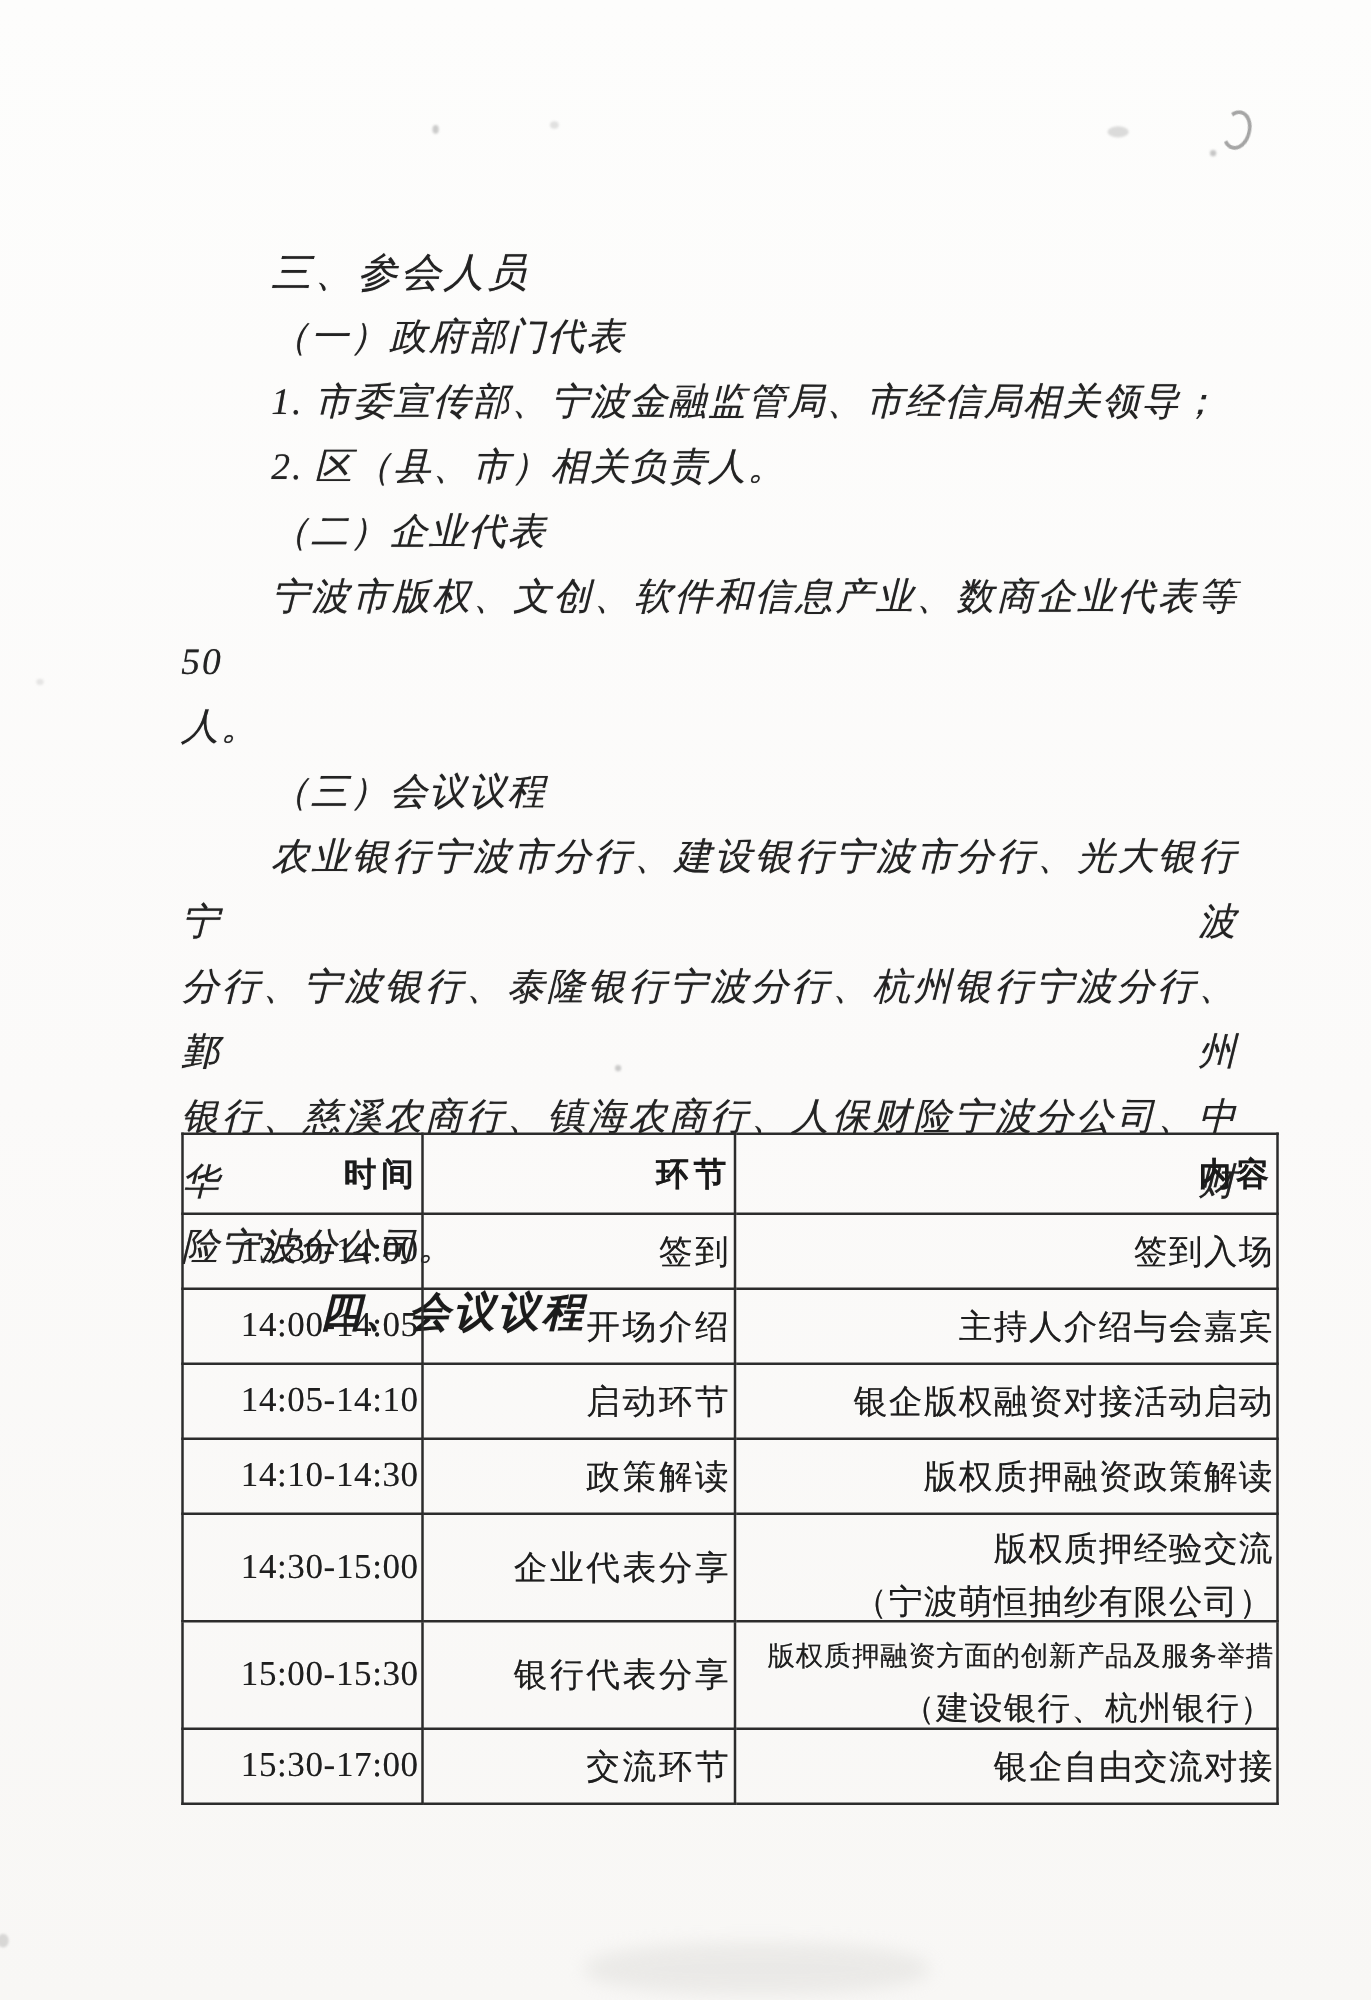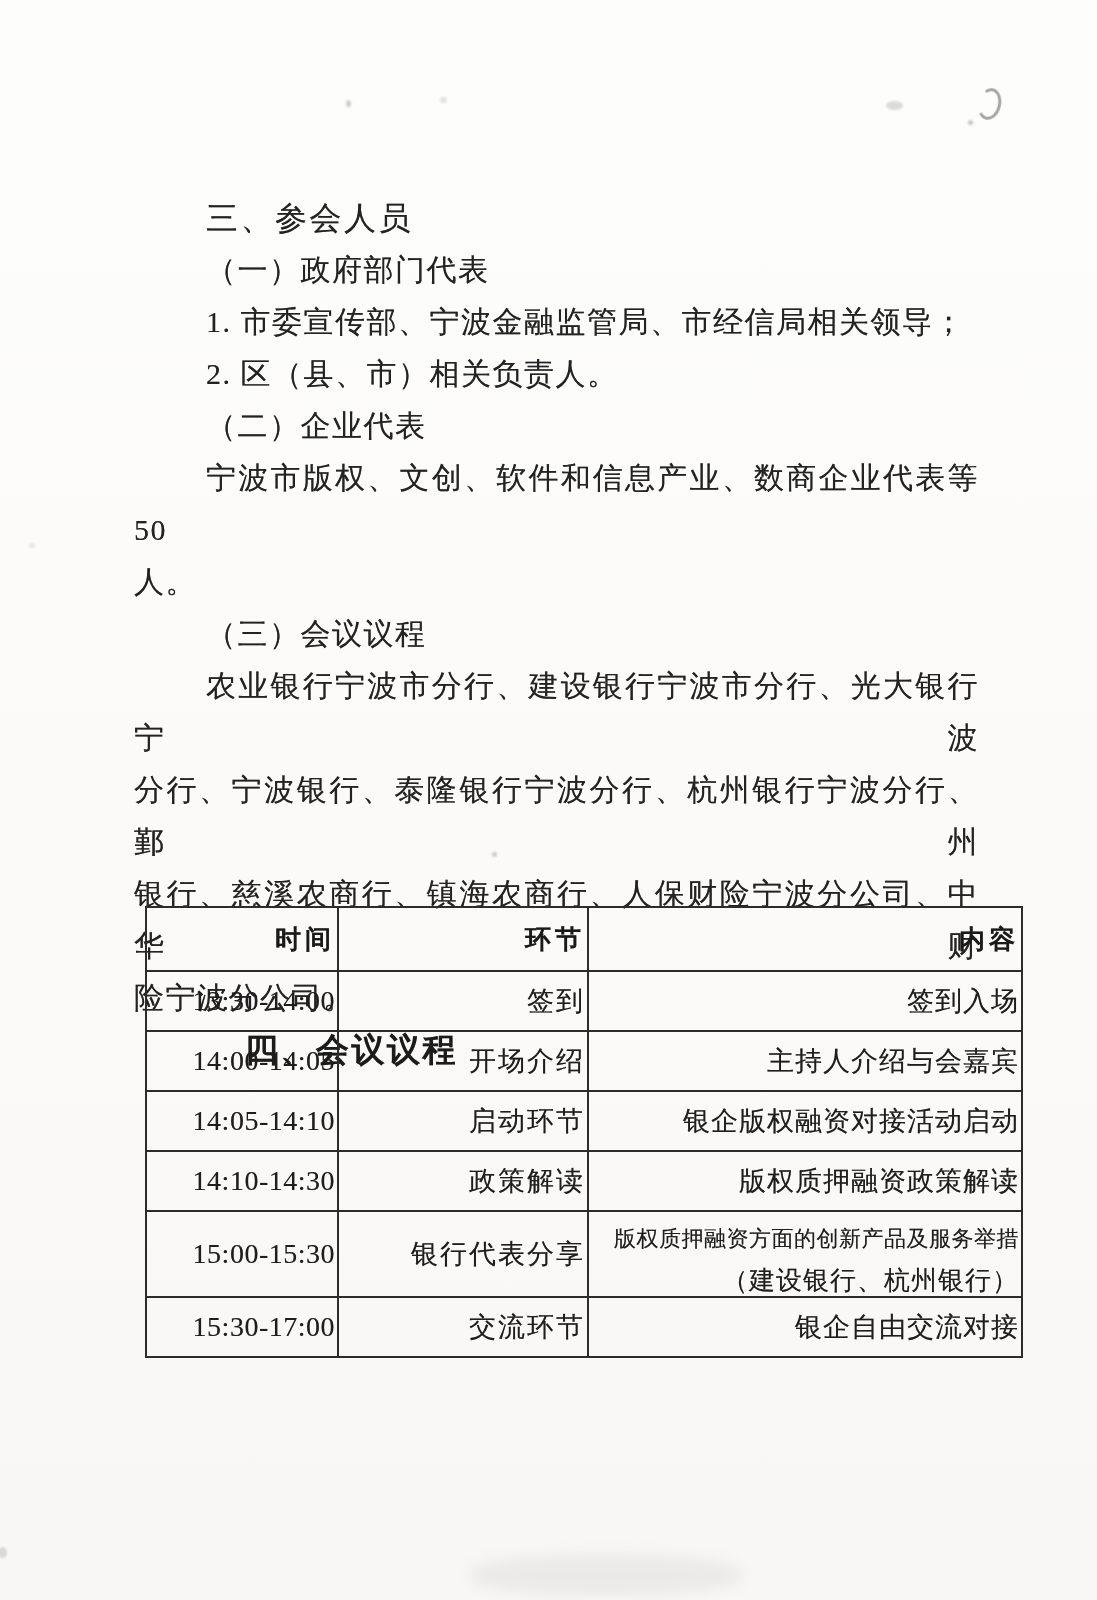--- a/index.html
+++ b/index.html
@@ -14,28 +14,29 @@
     margin: 0 auto;
     background: linear-gradient(180deg, #fdfdfc 0%, #fbfaf9 55%, #f8f7f5 100%);
     overflow: hidden;
     font-family: "Liberation Serif", serif;
     color: #222;
   }
 
   
   .doc {
     position: absolute;
-    left: 134px;
+    left: 145px;
     top: 192px;
     width: 845px;
     font-size: 30px;
     line-height: 52px;
     letter-spacing: 1.5px;
     color: #232323;
     text-shadow: 0 0 0.6px rgba(30,30,30,0.55);
+    font-style: italic;
   }
   .ln { min-height: 52px; }
   .ind { text-indent: 72px; }
   .full { text-align: justify; text-align-last: justify; }
   .h3 {
     font-size: 32px;
     letter-spacing: 2.5px;
     font-weight: 500;
   }
   .h4 {
@@ -210,20 +211,28 @@
         </td>
       </tr>
       <tr class="r4">
         <td class="t">14:10-14:30</td>
         <td class="s">政策解读</td>
         <td class="c">
           <div class="cl l1">版权质押融资政策解读</div>
           <div class="cl l2"></div>
         </td>
       </tr>
+      <tr class="r5">
+        <td class="t">14:30-15:00</td>
+        <td class="s">企业代表分享</td>
+        <td class="c">
+          <div class="cl l1">版权质押经验交流</div>
+          <div class="cl l2">（宁波萌恒抽纱有限公司）</div>
+        </td>
+      </tr>
       <tr class="r6">
         <td class="t">15:00-15:30</td>
         <td class="s">银行代表分享</td>
         <td class="c">
           <div class="cl l1">版权质押融资方面的创新产品及服务举措</div>
           <div class="cl l2">（建设银行、杭州银行）</div>
         </td>
       </tr>
       <tr class="r7">
         <td class="t">15:30-17:00</td>

